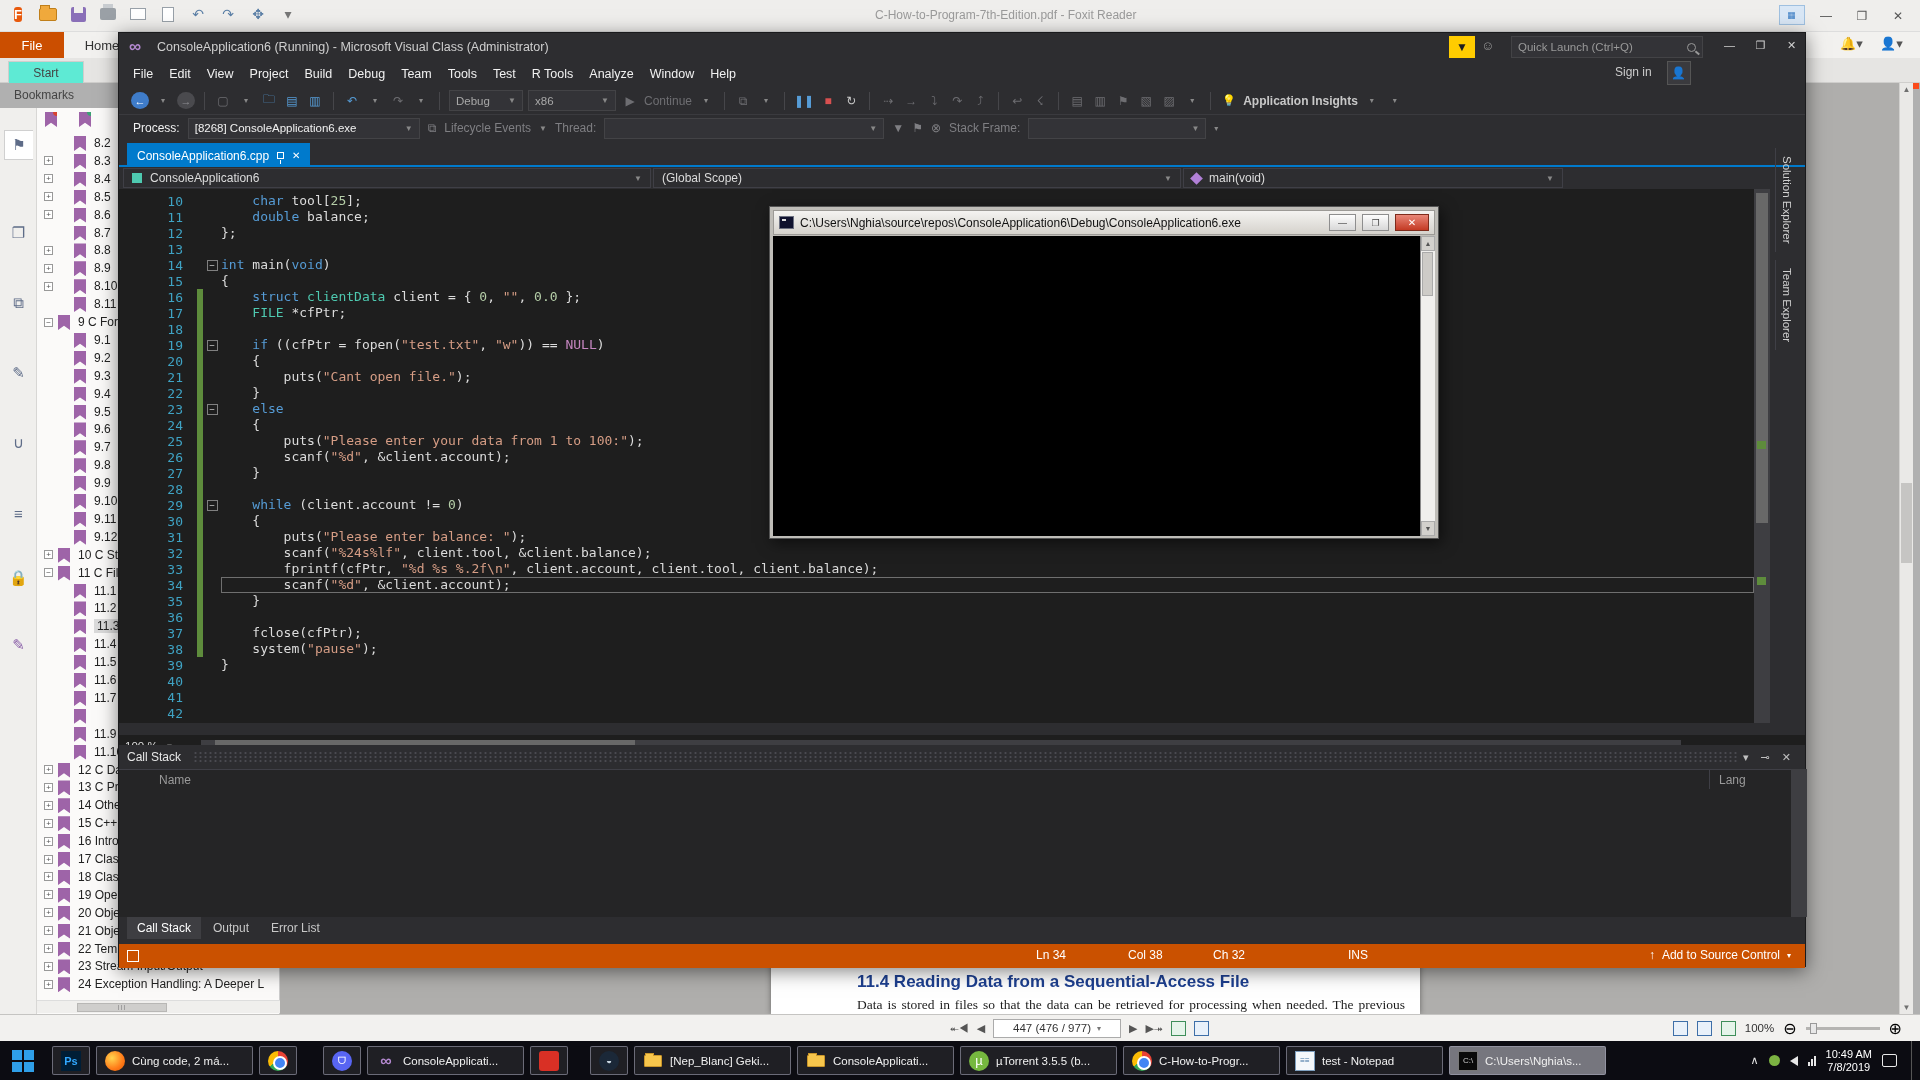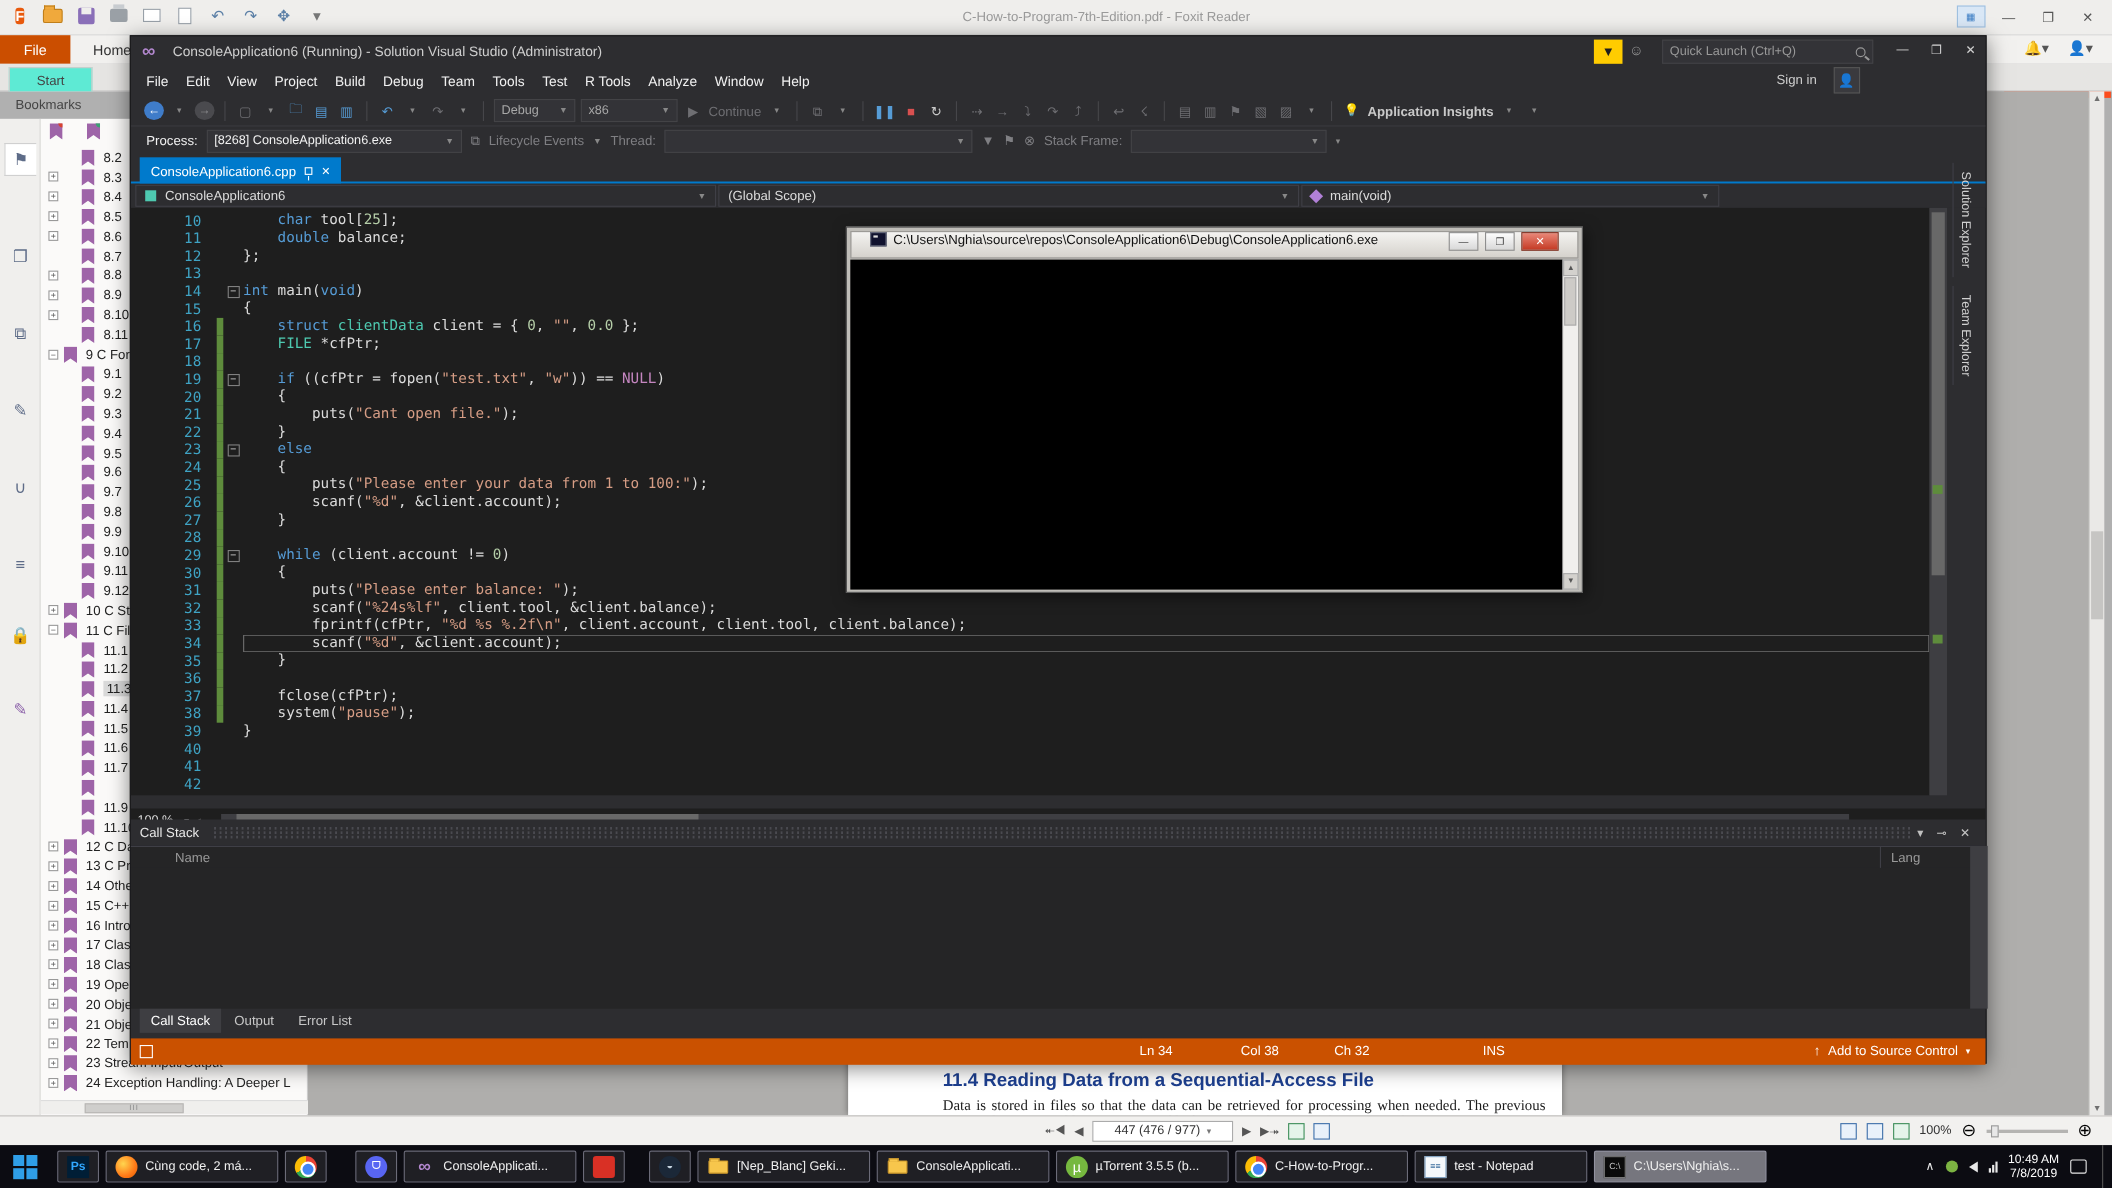--- a/index.html
+++ b/index.html
@@ -135,21 +135,21 @@
   .ptab { padding:4px 10px; color:#C8C8C8; }
   .ptab-active { background:#3E3E42; color:#FFF; }
   #vs-status { left:0; top:911px; width:100%; height:24px; background:#CA5100; color:#fff; font-size:12px; }
   #st-icon { left:8px; top:6px; width:12px; height:12px; border:1.5px solid #fff; }
   #st-src { right:14px; top:4px; display:flex; gap:7px; align-items:center; }
   #vs-sidetabs { left:1656px; top:115px; width:26px; }
   .sidetab { writing-mode:vertical-rl; font-size:11.5px; color:#D0D0D0; padding:8px 5px; border-left:1px solid #3F3F46; margin-bottom:8px; }
 
   
   #con { left:769px; top:206px; width:670px; height:333px; background:#BFBDB8; border:1px solid #545454; box-shadow:3px 4px 14px rgba(0,0,0,.55); padding:3px; }
-  #con-title { height:25px; background:linear-gradient(#F4F3F1,#D5D2CC); border:1px solid #9C9A96; display:flex; padding:0 17px; gap:6px; }
+  #con-title { height:25px; background:linear-gradient(#F4F3F1,#D5D2CC); border:1px solid #9C9A96; display:flex; align-items:center; padding:0 5px; gap:6px; }
   #con-ico { width:15px; height:13px; background:#10122E; border:1px solid #6C7080; position:relative; }
   #con-ico:after { content:""; position:absolute; left:2px; top:2px; width:4px; height:2px; background:#DDD; }
   #con-title-text { flex:1; font-size:12px; color:#111; white-space:nowrap; overflow:hidden; }
   .con-btn { width:27px; height:17px; background:linear-gradient(#FDFDFD,#D8D8D8); border:1px solid #8E8E8E; font-size:9px; color:#444; display:flex; align-items:center; justify-content:center; }
   .con-close { width:34px; background:linear-gradient(#E98778,#C43A24); border-color:#7E2B1B; color:#fff; font-size:10px; }
   #con-body { position:relative; height:300px; background:#000; margin-top:1px; }
   #con-text { position:absolute; left:8px; top:5px; font-size:13px; line-height:15.5px; color:#CCC; white-space:pre; }
   #con-scroll { position:absolute; right:0; top:0; width:15px; height:100%; background:#F0EFED; border-left:1px solid #888; display:flex; flex-direction:column; }
   .con-sa { height:15px; background:#D3D1CD; border:1px solid #AAA; font-size:7px; color:#555; text-align:center; line-height:13px; }
   #con-sthumb { margin:1px 1px; width:11px; height:44px; background:#CDCBC7; border:1px solid #AAA; }
@@ -511,21 +511,21 @@
     </div>
   </div>
   <div class="abs" id="fx-vscroll">
     <div class="scroll-arrow" style="position:absolute; top:2px; width:100%;">▲</div>
     <div class="abs" id="fx-vthumb"></div>
     <div class="scroll-arrow" style="position:absolute; bottom:2px; width:100%;">▼</div>
   </div>
 
   <div class="abs" id="vs">
     <div class="abs" id="vs-logo">∞</div>
-    <div class="abs" id="vs-title">ConsoleApplication6 (Running) - Solution Visual Studio  (Administrator)</div>
+    <div class="abs" id="vs-title">ConsoleApplication6 (Running) - Microsoft Visual Class  (Administrator)</div>
     <div class="abs" id="vs-feedback">▼</div>
     <div class="abs" id="vs-sendsmile">☺</div>
     <div class="abs" id="vs-quicklaunch">
       <span id="vs-ql-text">Quick Launch (Ctrl+Q)</span>
       <span class="mag"></span>
     </div>
     <div class="abs" style="left:1595px; top:0; display:flex;">
       <div class="vs-winbtn">—</div>
       <div class="vs-winbtn">❐</div>
       <div class="vs-winbtn">✕</div>

